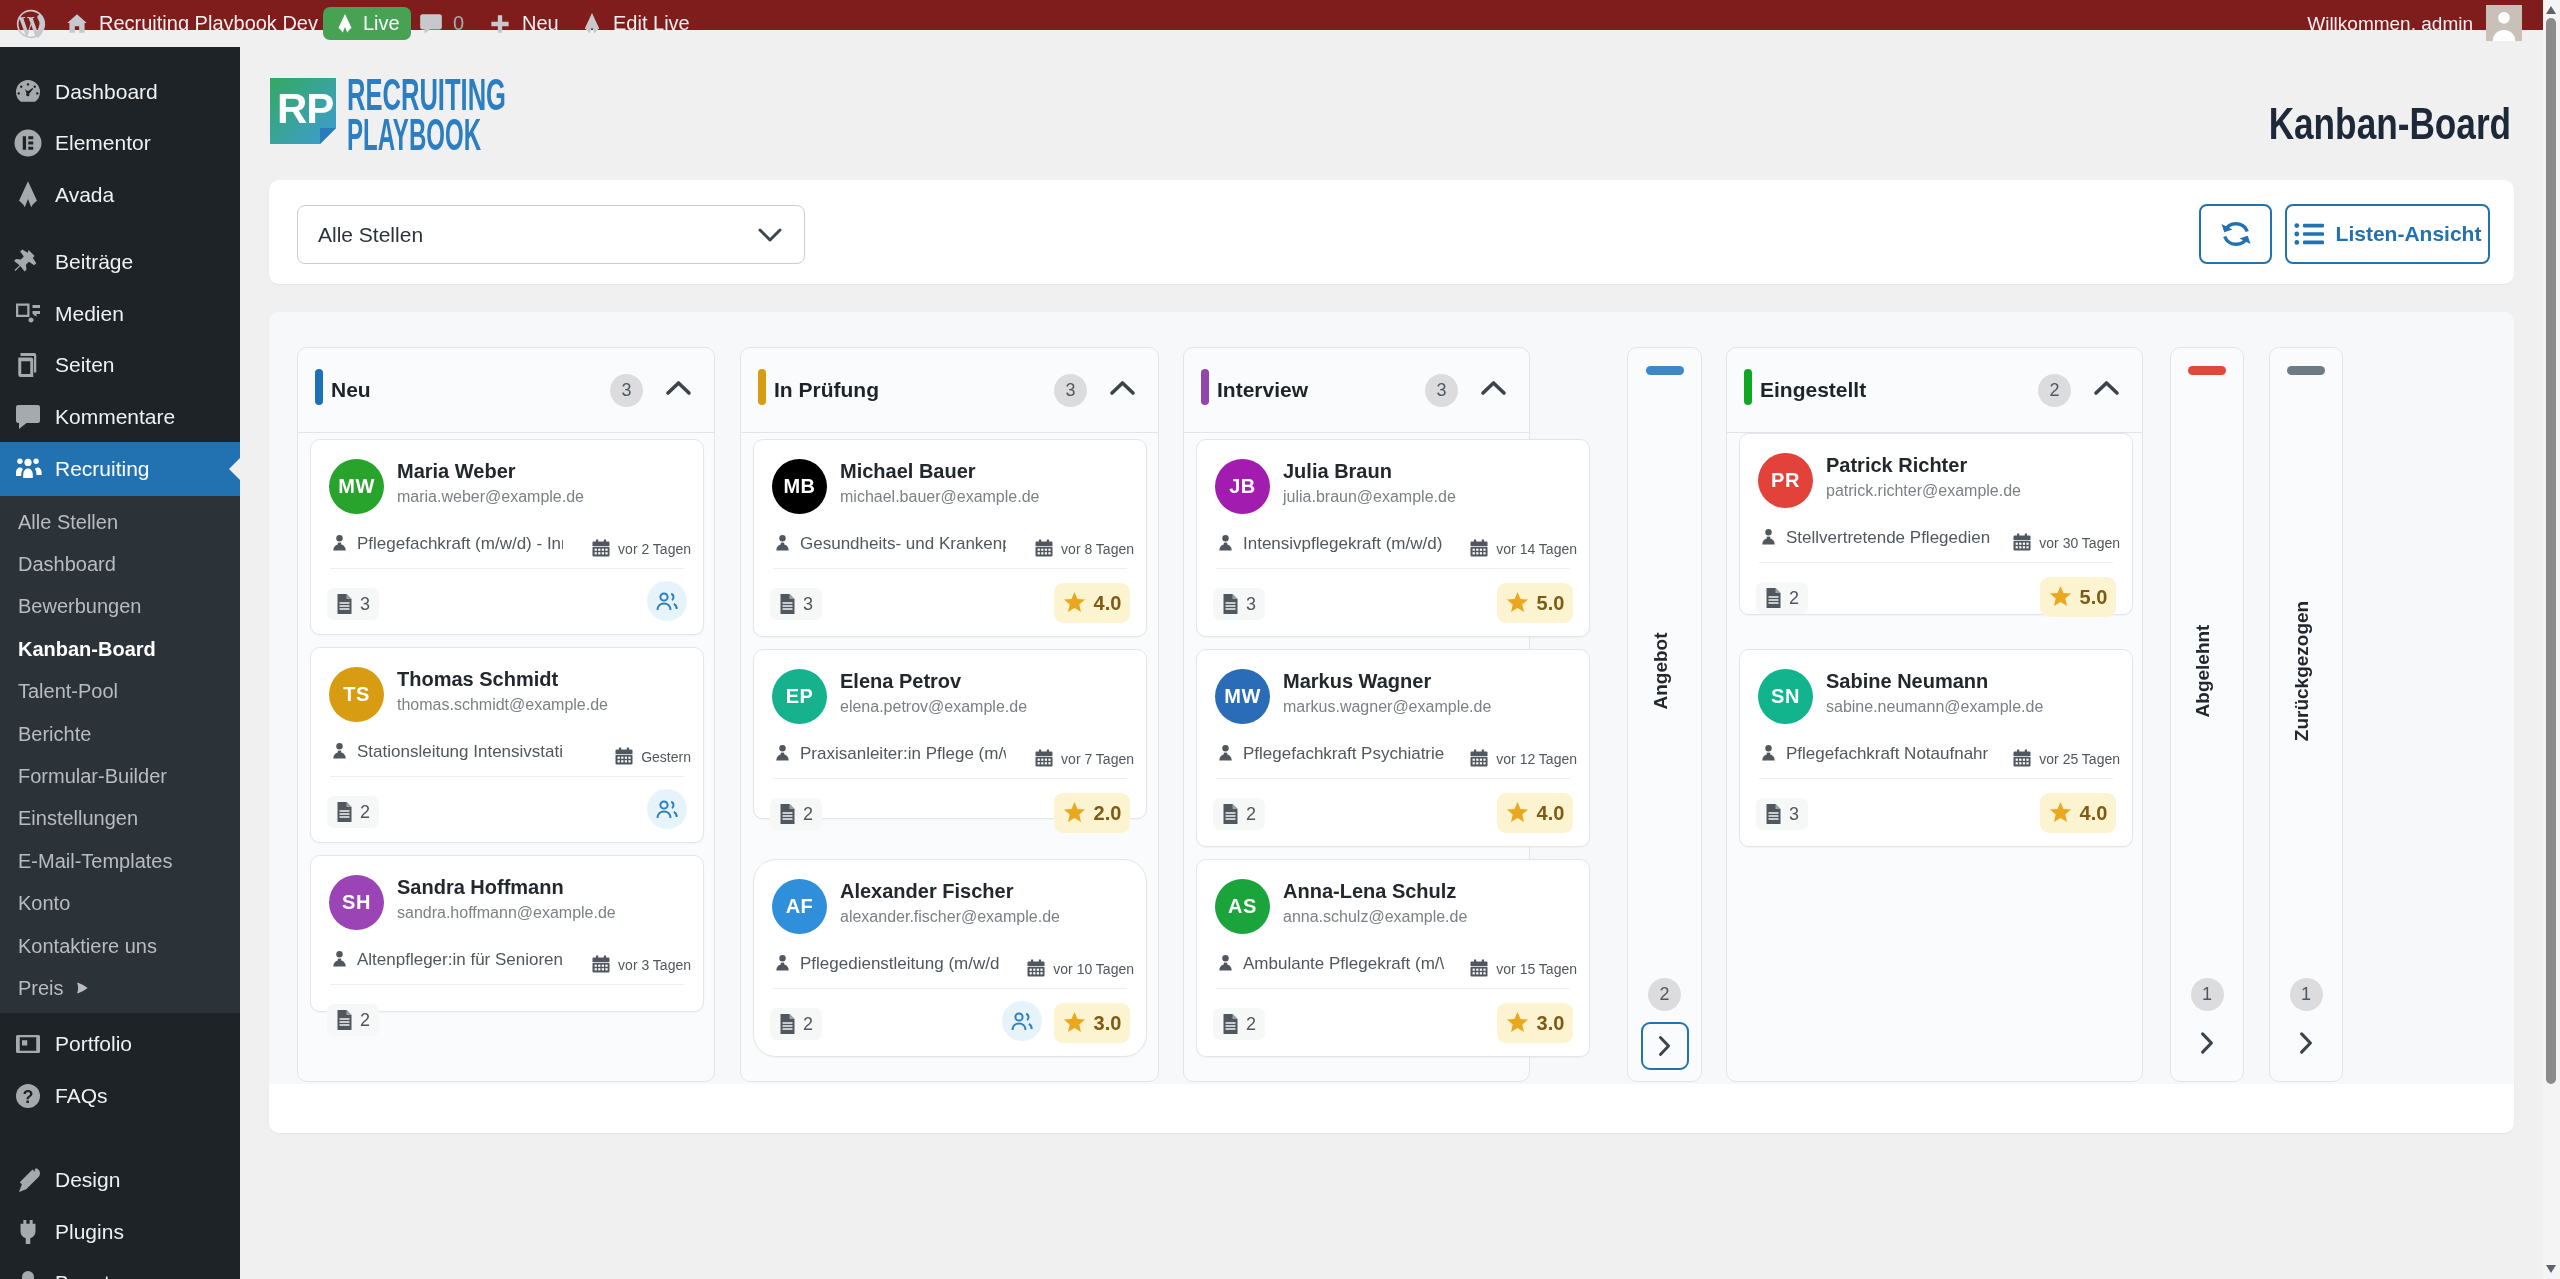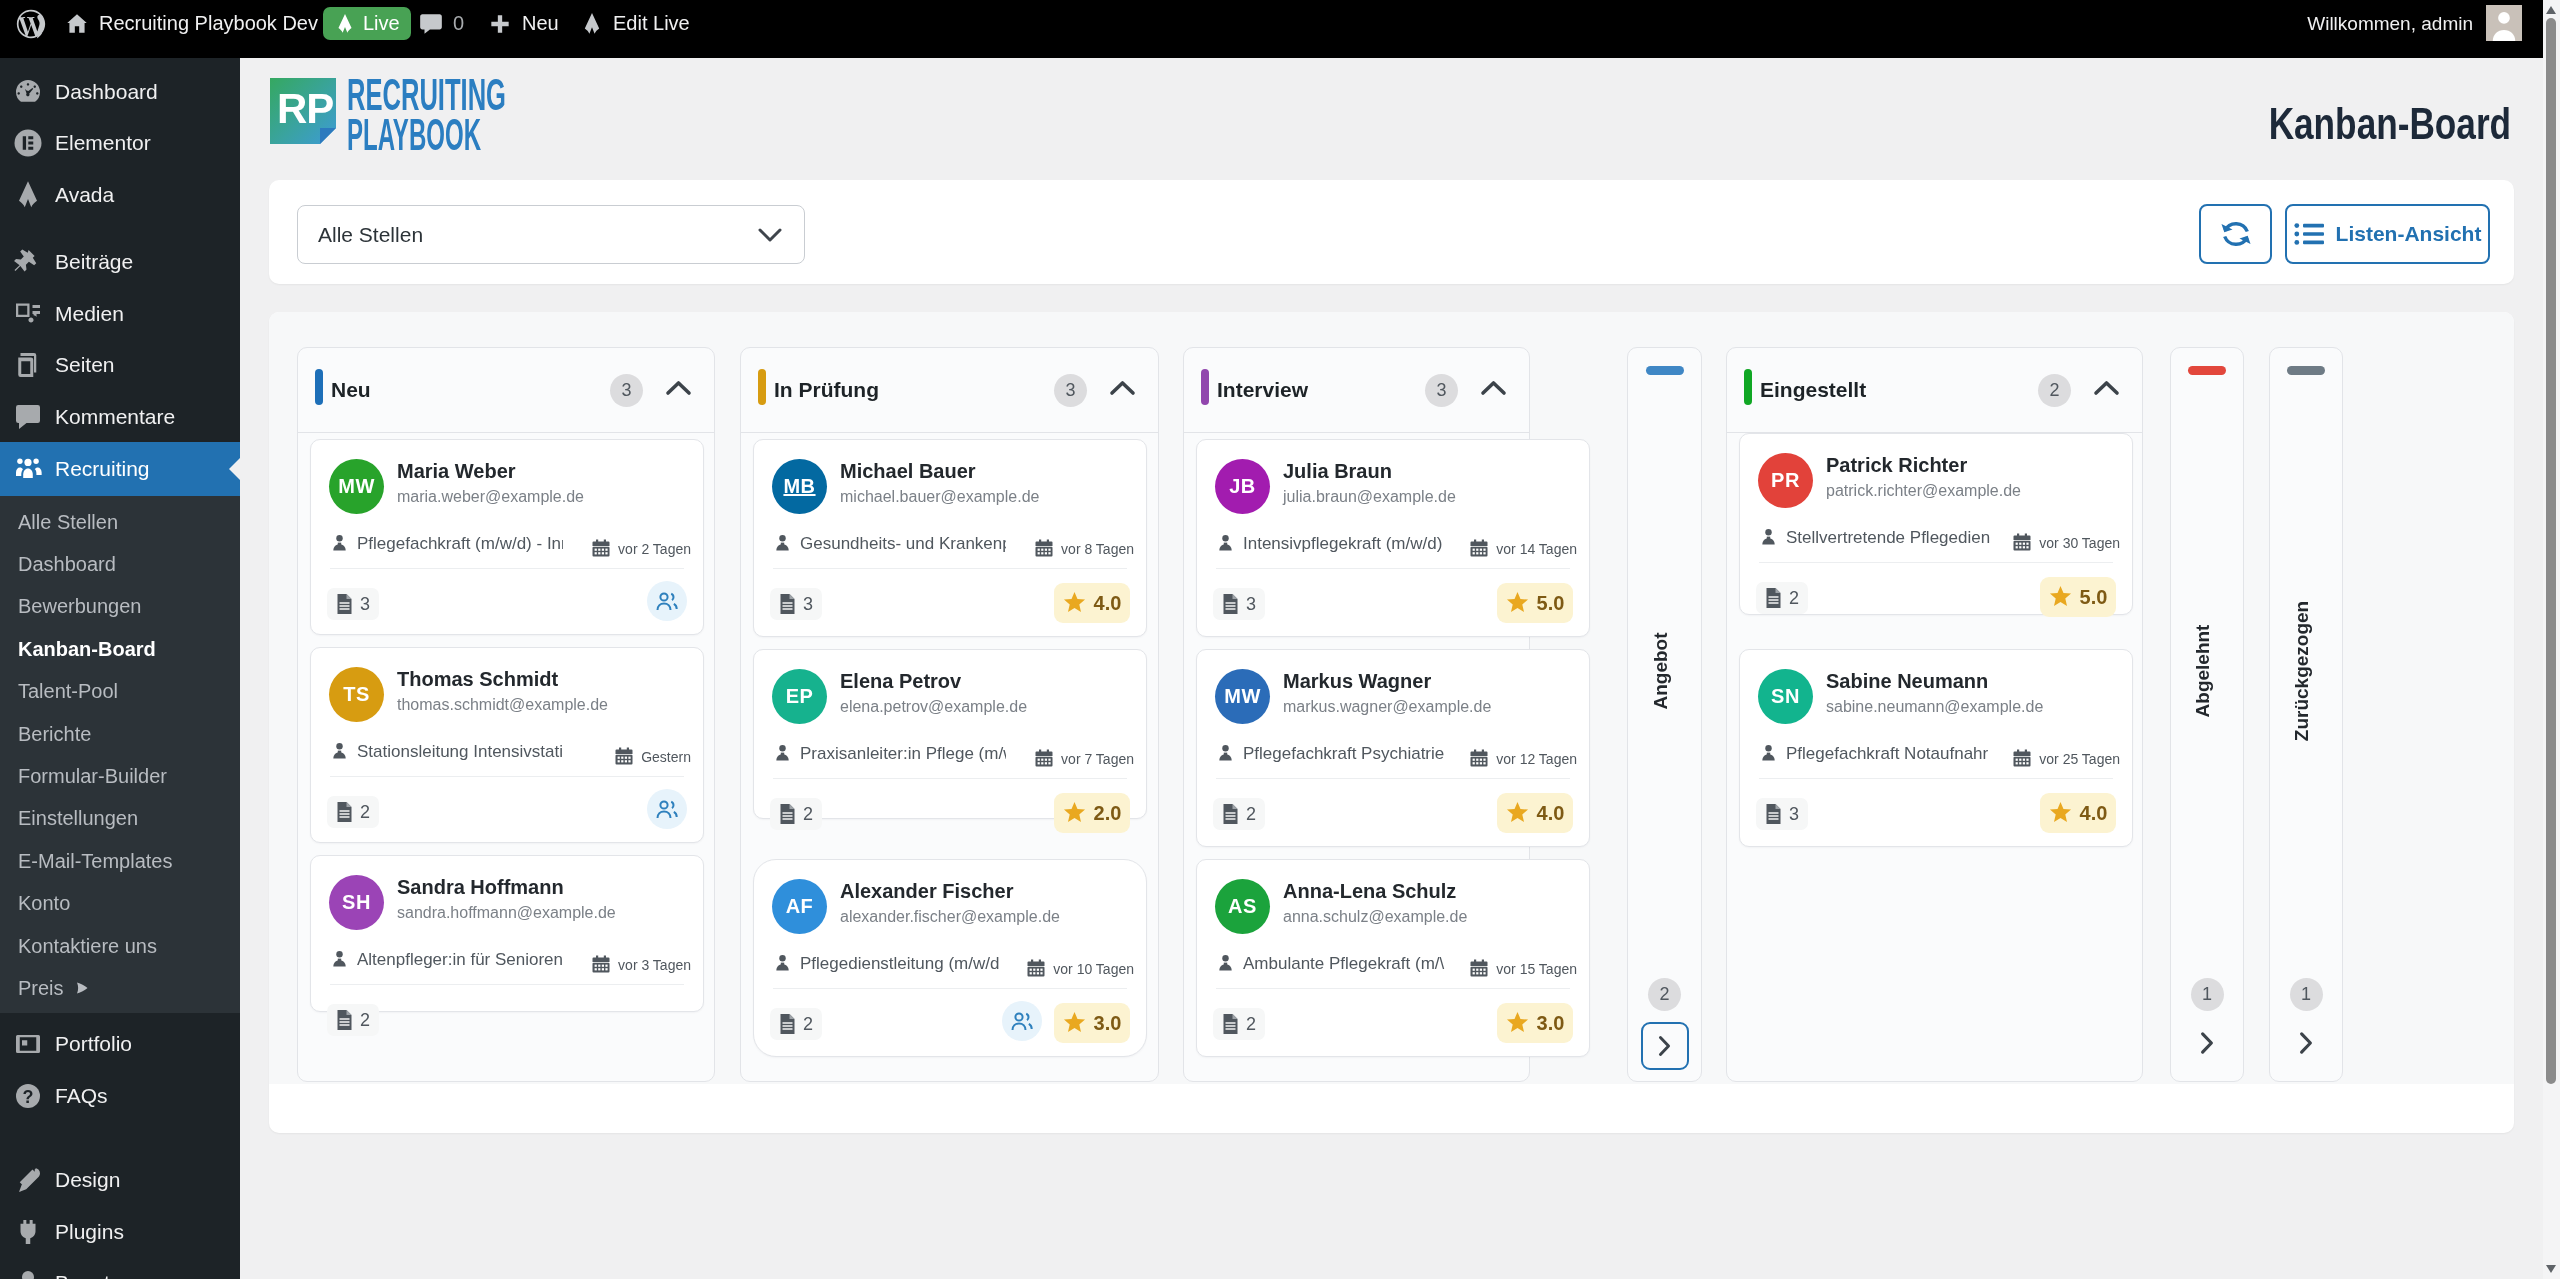--- a/index.html
+++ b/index.html
@@ -1,20 +1,20 @@
 <!DOCTYPE html>
 <html lang="de"><head>
 <meta charset="utf-8">
 <title>Kanban-Board</title>
 <style>
 * { margin:0; padding:0; box-sizing:border-box; }
 html,body { width:2560px; height:1279px; overflow:hidden; }
 body { background:#f0f0f1; font-family:"Liberation Sans", sans-serif; position:relative; }
 
-#abar { position:absolute; left:0; top:0; width:2543px; height:58px; background:#000000; color:#f0f0f1; z-index:50; }
+#abar { position:absolute; left:0; top:0; width:2543px; height:30px; background:#7f1d1d; color:#f0f0f1; z-index:50; }
 #abar .it { position:absolute; top:0; height:47px; display:flex; align-items:center; gap:9px; font-size:20px; color:#f0f0f1; }
 #abar svg { display:block; }
 .livepill { background:#48a254; border-radius:7px; height:33px; display:flex; align-items:center; gap:7px; padding:0 11px; color:#fff; font-size:20px; }
 
 #sbar { position:absolute; right:0; top:0; width:17px; height:1279px; background:#f4f4f5; z-index:60; }
 #sbar .thumb { position:absolute; left:3px; top:18px; width:10px; height:1066px; background:#8b8b8b; border-radius:5px; }
 #sbar .arr { position:absolute; left:3px; width:0; height:0; border-left:5px solid transparent; border-right:5px solid transparent; }
 #sbar .up { top:6px; border-bottom:8px solid #5f6368; }
 #sbar .dn { bottom:6px; border-top:8px solid #5f6368; }
 
@@ -448,21 +448,21 @@
       <div class="col" style="left:471px;width:419px;">
         <div class="chead">
           <div class="cbar" style="background:#d79c11;"></div>
           <span class="ctitle">In Prüfung</span>
           <div class="ccount" style="right:71px;">3</div>
           <div class="chev" style="right:22px;"><svg width="27" height="16" viewBox="0 0 27 16" fill="none" stroke="#3c434a" stroke-width="3.6" stroke-linecap="round" stroke-linejoin="round">
               <path d="M3 13L13.5 3 24 13"></path>
             </svg></div>
         </div>
         <div class="card" style="top:91px;height:198px;">
-          <div class="avatar" style="background:#0369a1;text-decoration:underline;">MB</div>
+          <div class="avatar" style="background:#000000;">MB</div>
           <div class="nm">Michael Bauer</div>
           <div class="em">michael.bauer@example.de</div>
           <div class="meta">
             <svg class="pi" width="19" height="20" viewBox="0 0 20 20" fill="#50575e">
               <circle cx="10" cy="5" r="3.4"></circle>
               <path d="M3.5 18c0-4 2.6-6.8 6.5-6.8s6.5 2.8 6.5 6.8z"></path>
               <rect x="8.2" y="9.6" width="3.6" height="4.2" fill="#50575e"></rect>
             </svg>
             <span class="job">Gesundheits- und Krankenpf</span>
             <span class="date"><svg class="ci" style="position:relative;top:4px;margin-right:7px;" width="20" height="20" viewBox="0 0 20 20" fill="#50575e">

